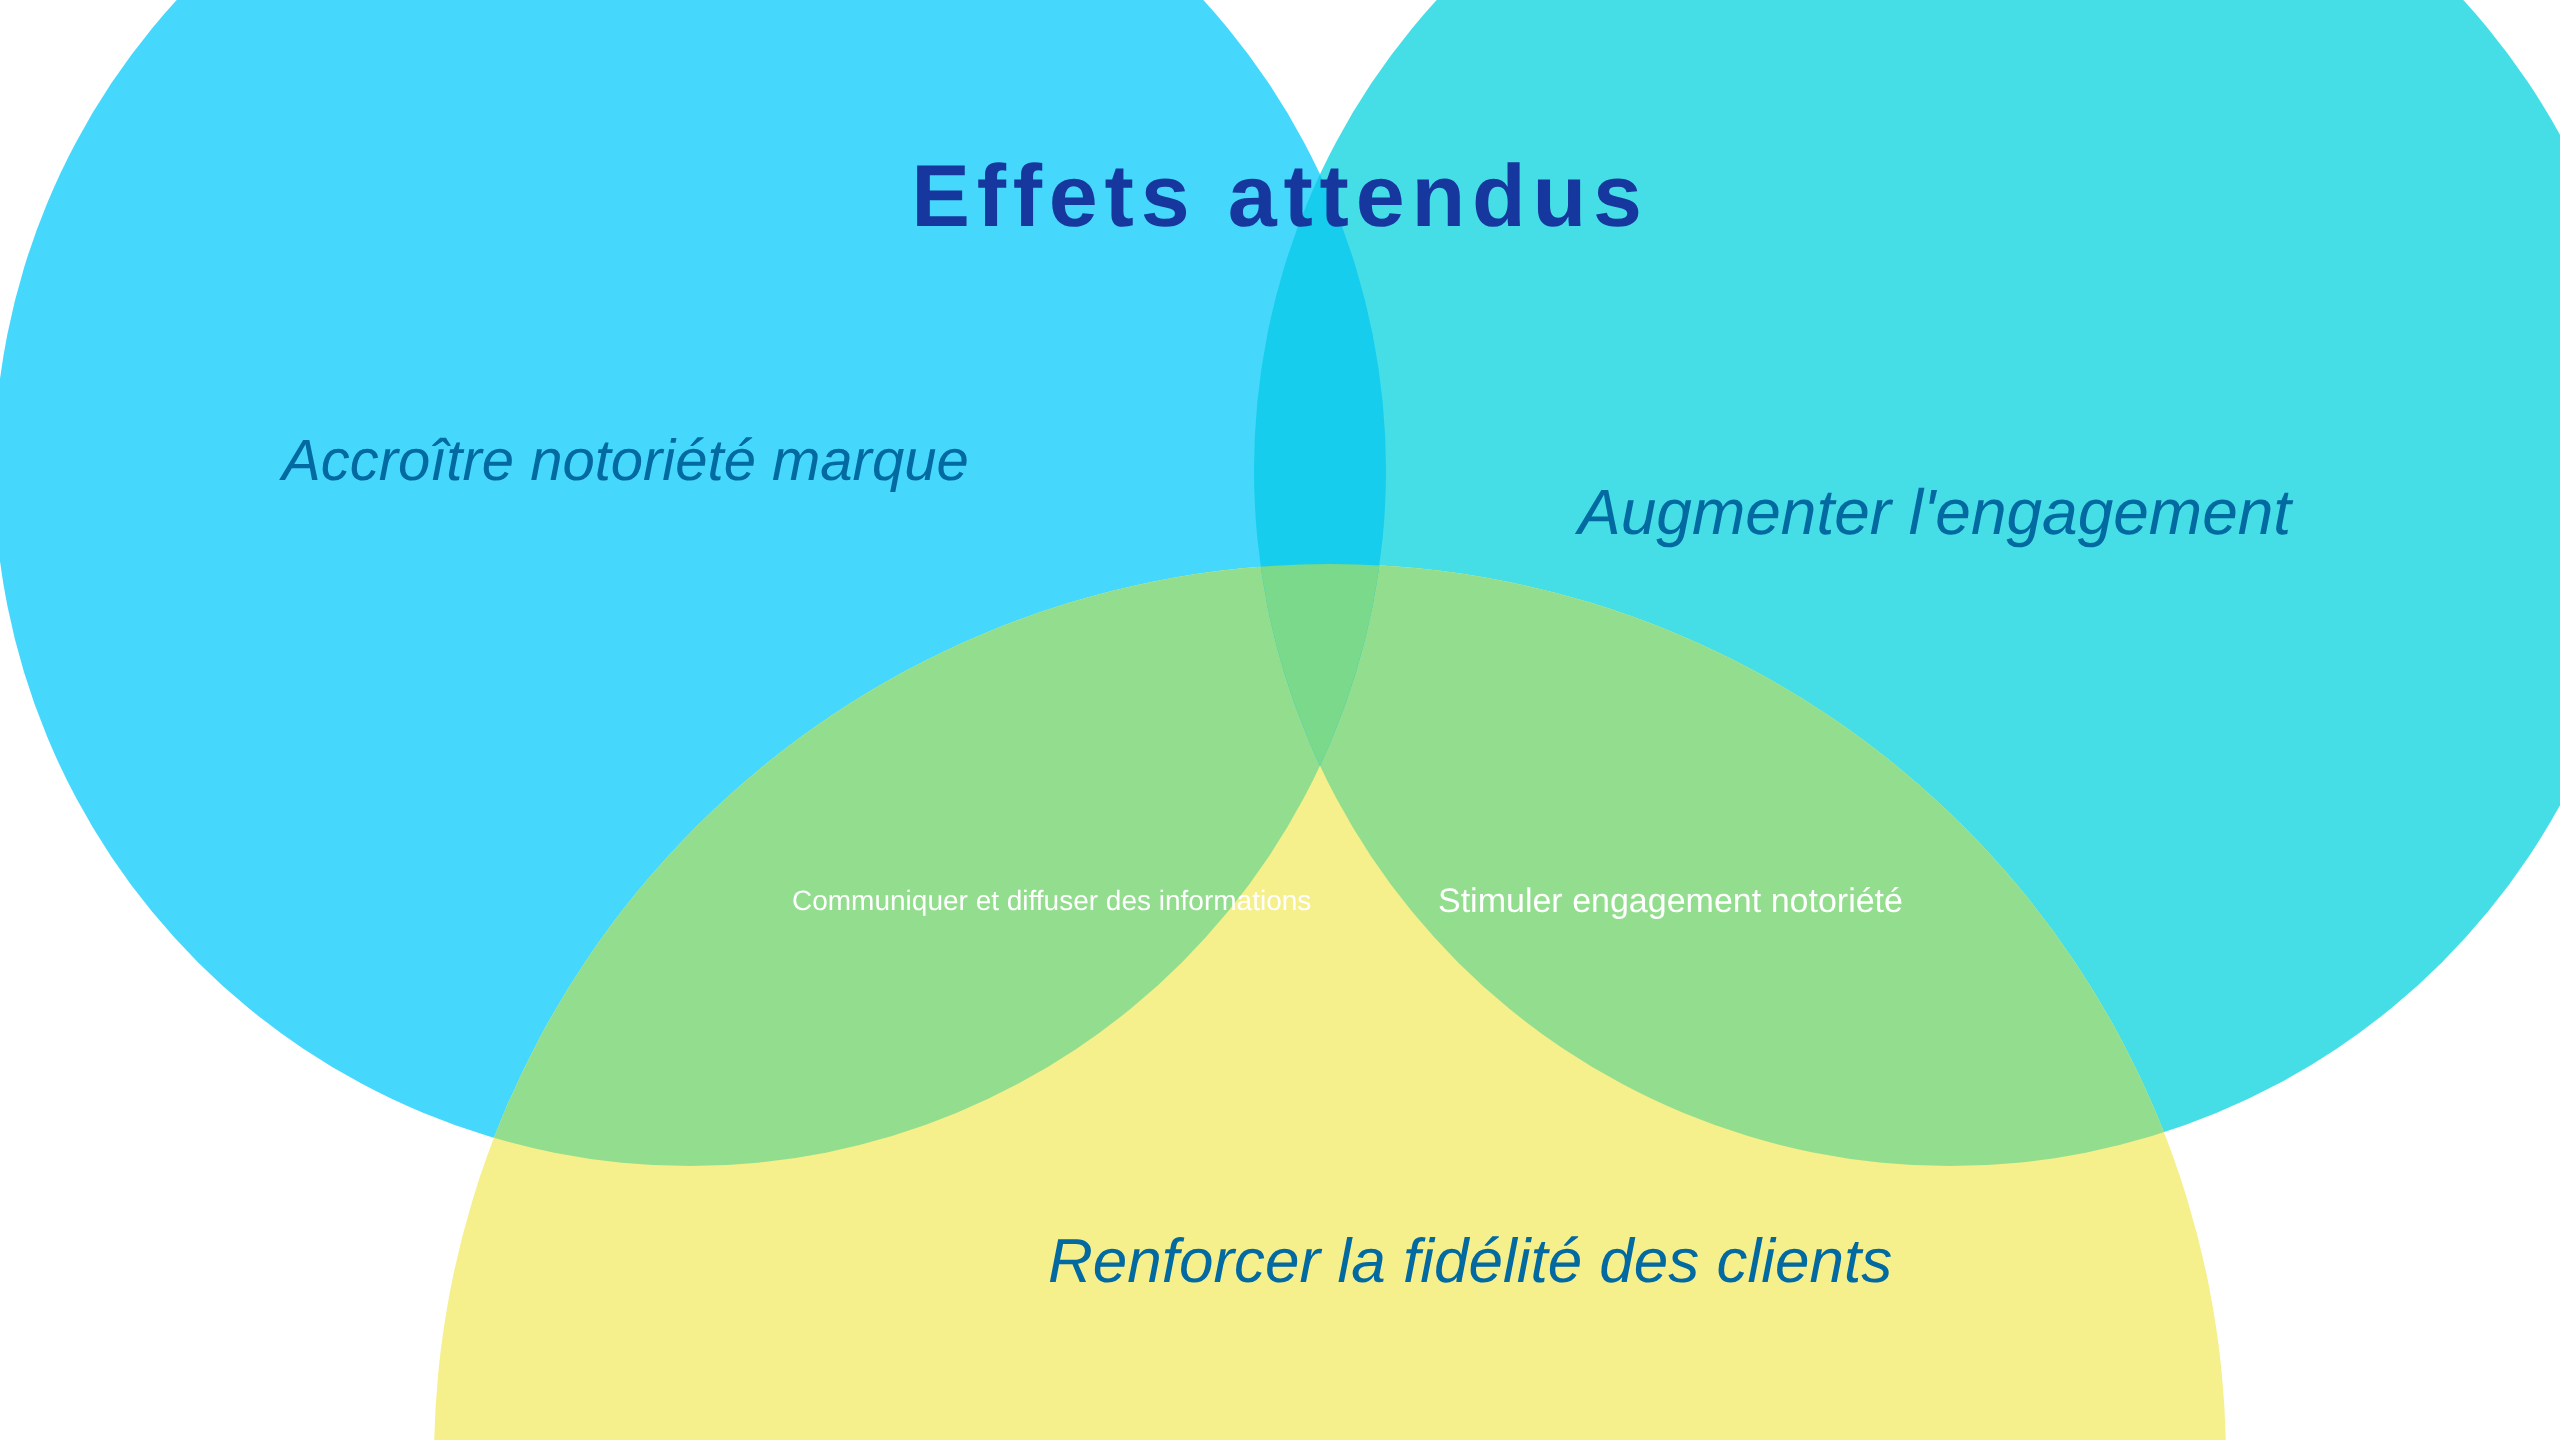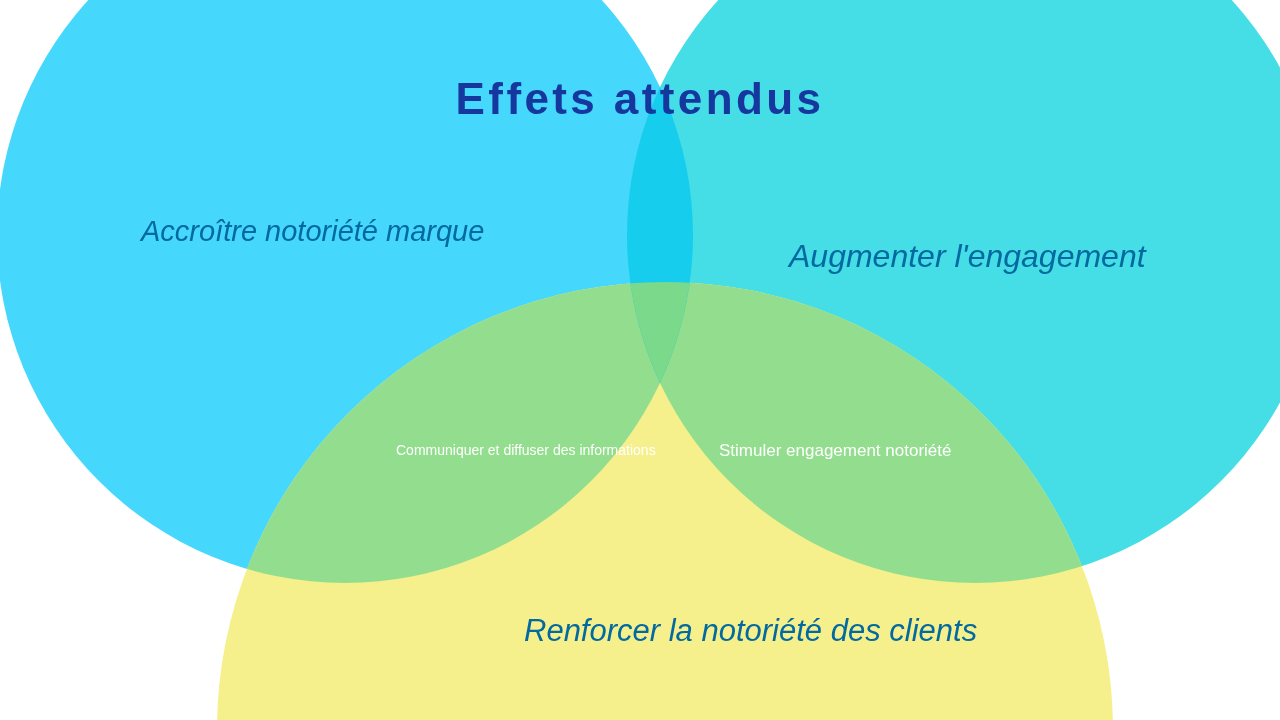--- a/index.html
+++ b/index.html
@@ -141,20 +141,20 @@
   </div>
 
   <div class="text-layer">
 
     <div class="slide-title">Effets attendus</div>
 
     <div class="circle-label label-left">Accroître notoriété marque</div>
 
     <div class="circle-label label-right">Augmenter l'engagement</div>
 
-    <div class="circle-label label-bottom">Renforcer la notoriété des clients</div>
+    <div class="circle-label label-bottom">Renforcer la fidélité des clients</div>
 
     <div class="overlap-label overlap-left">Communiquer et diffuser des informations</div>
 
     <div class="overlap-label overlap-right">Stimuler engagement notoriété</div>
 
   </div>
 </div>
 
 </body></html>

